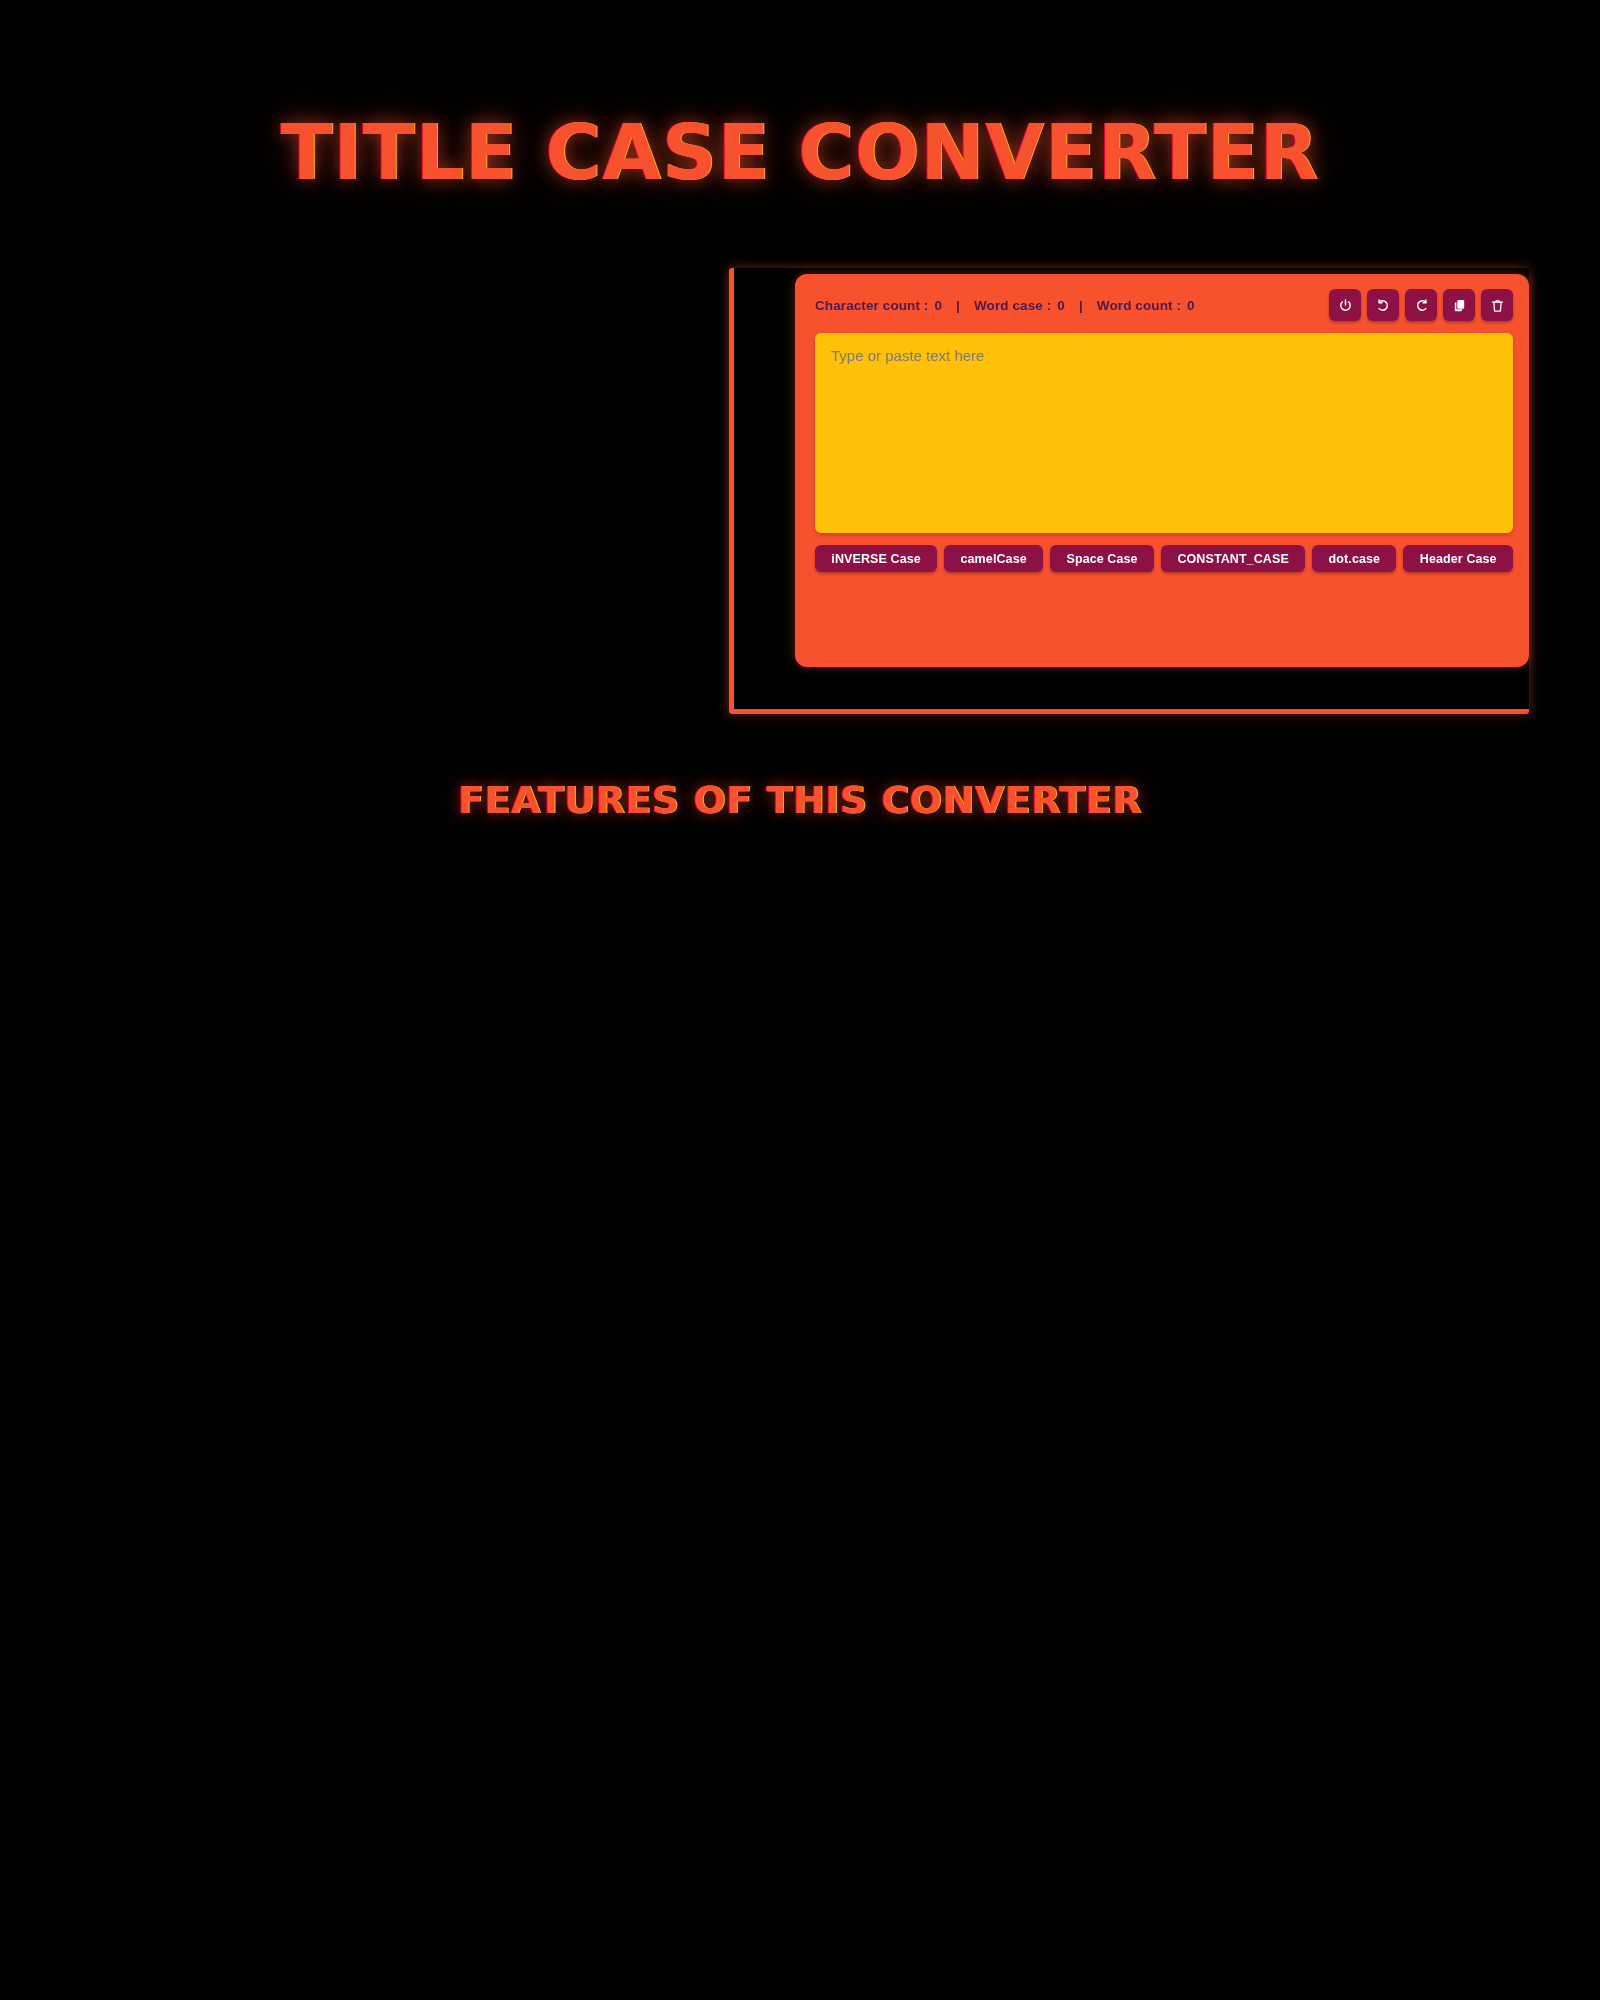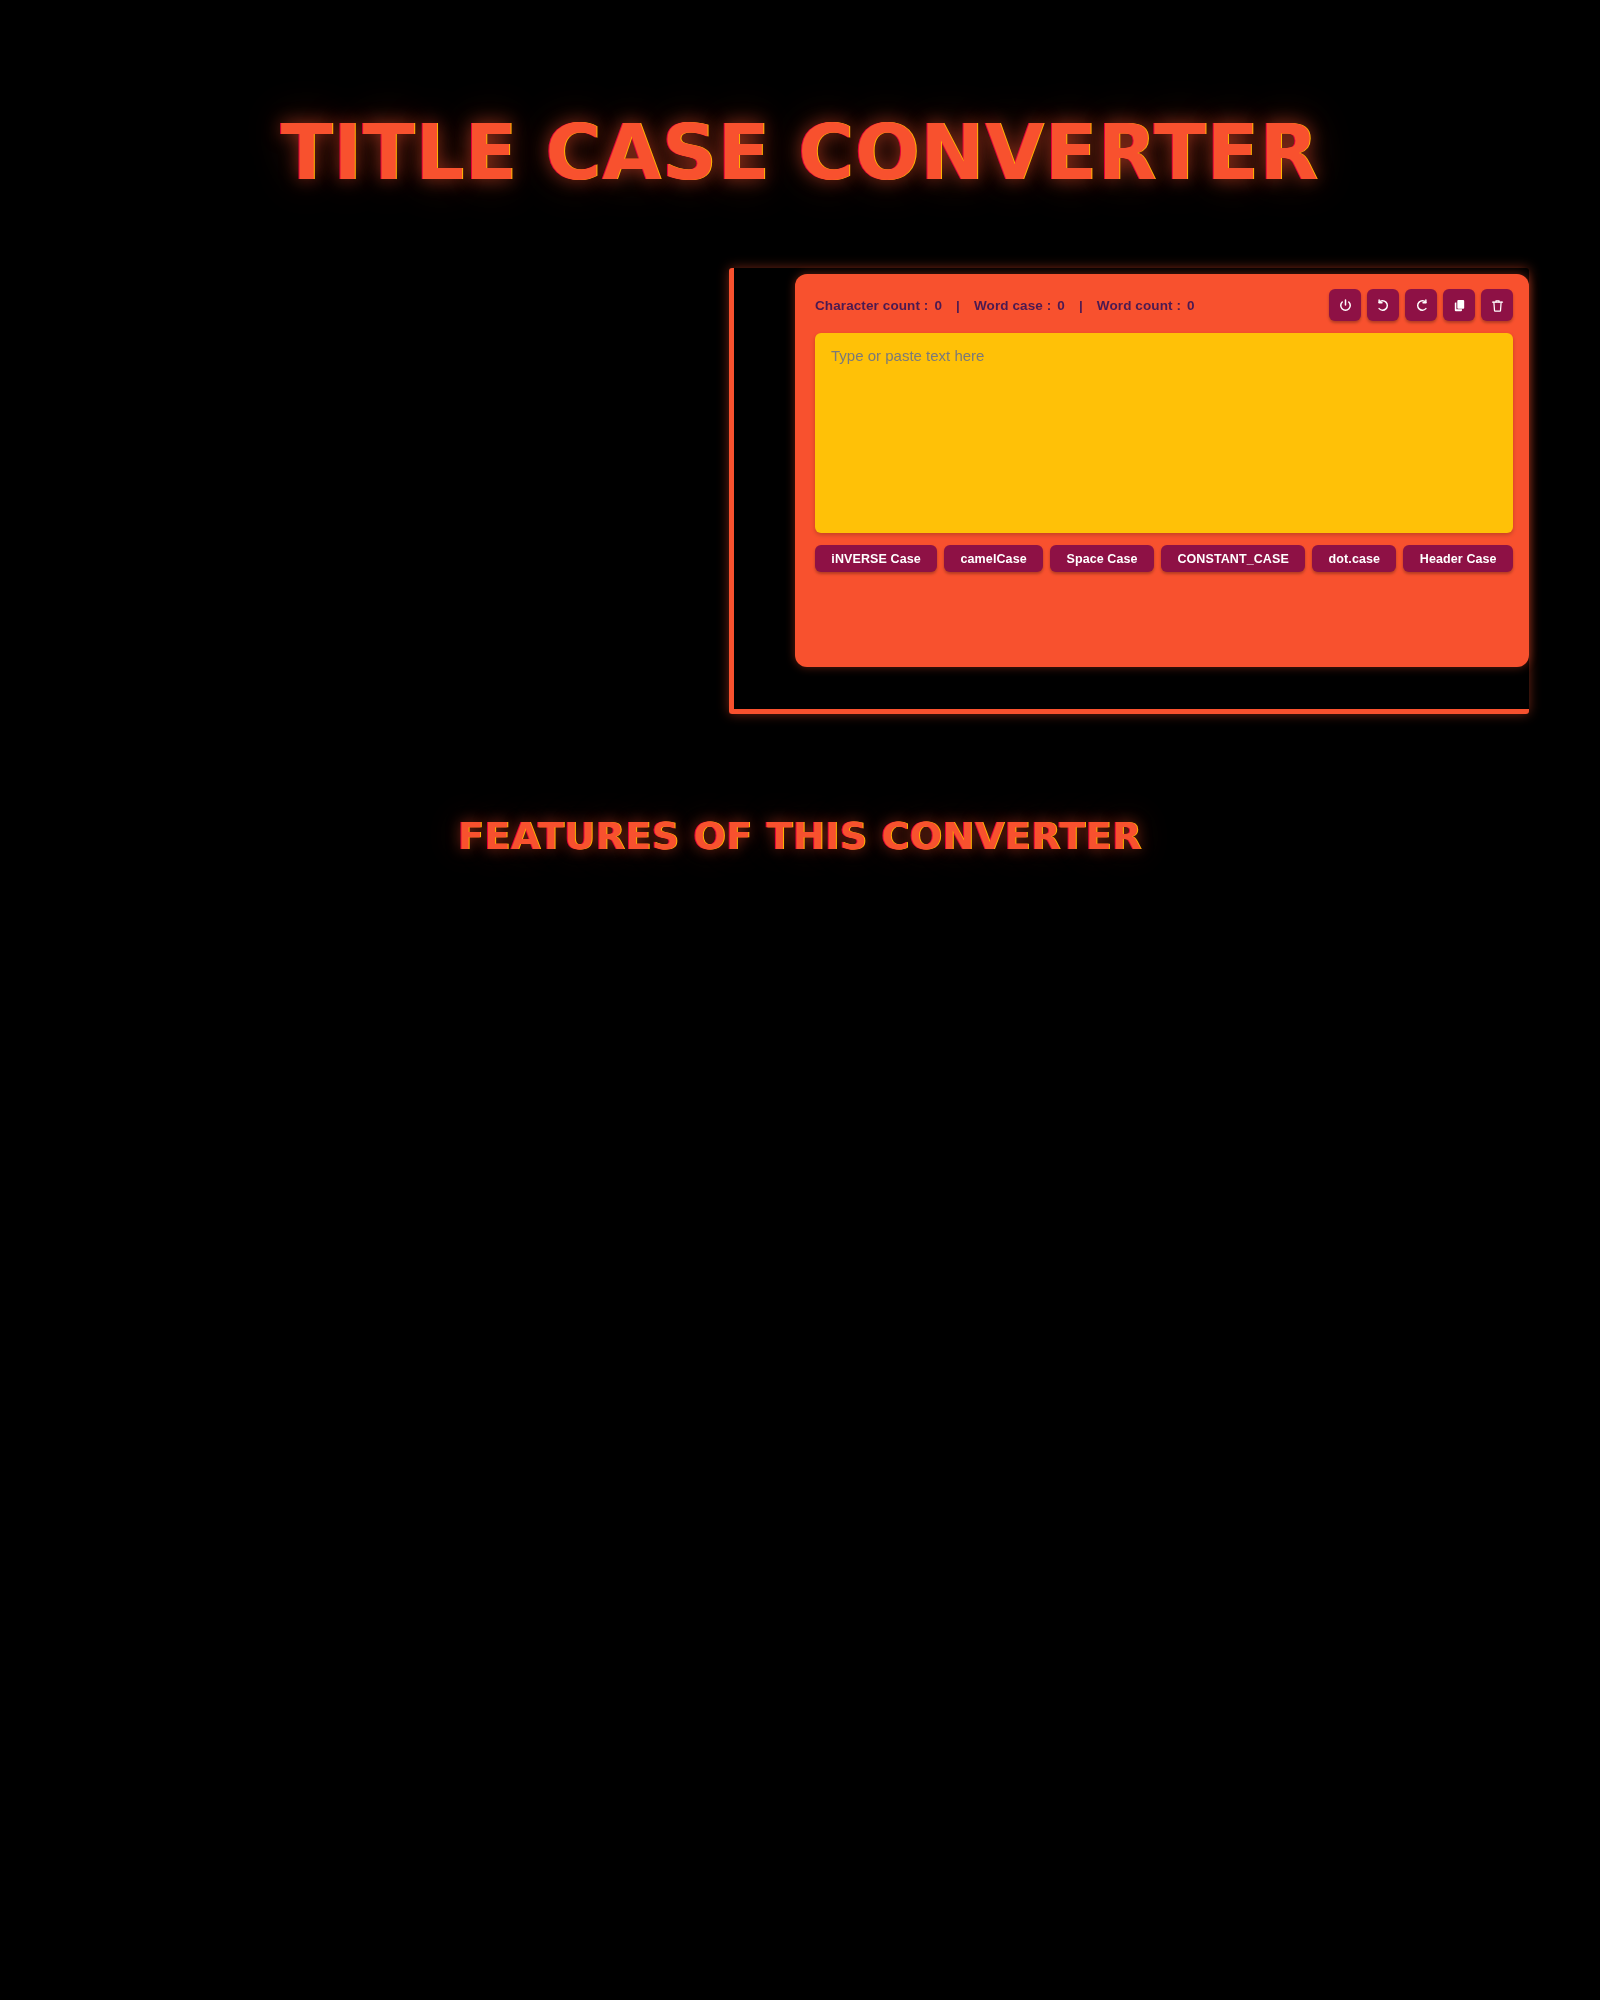--- a/index.html
+++ b/index.html
@@ -161,21 +161,21 @@
     flex: 1 1 auto;
     display: flex;
     align-items: center;
     justify-content: center;
   }
 
   
   .features-title {
     position: absolute;
     left: 0;
-    top: 814px;
+    top: 778px;
     width: 1600px;
     text-align: center;
     font-family: "DejaVu Sans", sans-serif;
     font-size: 38px;
     font-weight: 700;
     letter-spacing: 0.5px;
     color: #F8512E;
     text-shadow:
        1px 0 0 #FFB300,
       -1px 0 0 #E0003A,

